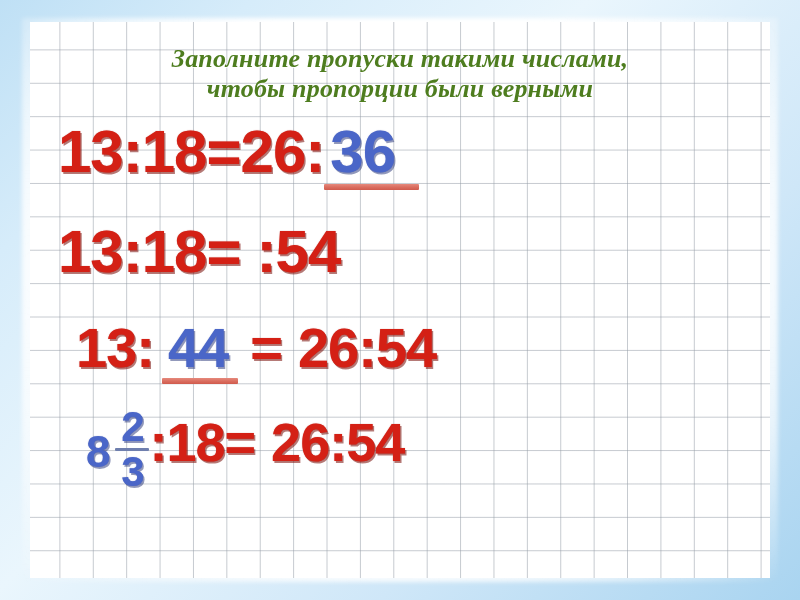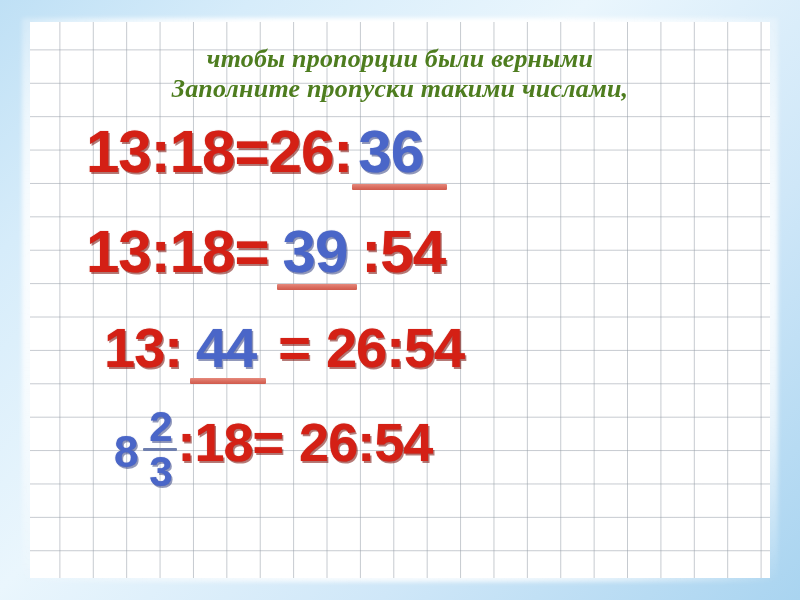--- a/index.html
+++ b/index.html
@@ -93,21 +93,20 @@
   .eq-row {
     position: absolute;
     display: flex;
     align-items: baseline;
     white-space: nowrap;
     font-family: "Liberation Sans", sans-serif;
     font-weight: bold;
     font-size: 60px;
     line-height: 60px;
     letter-spacing: -1px;
-    margin-left: 28px;
   }
 
   .red {
     color: #d42015;
     text-shadow: 1.5px 1.5px 0 rgba(120,12,8,0.55),
                  0 0 1px rgba(170,20,12,0.6);
   }
 
   .blue {
     color: #4a66c8;
@@ -185,41 +184,40 @@
 <body>
 
 <div id="slide">
 
   <div id="paper-glow"></div>
   <div id="paper"></div>
 
   <div id="content">
 
     <div id="title">
+      <span class="tline">Заполните пропуски такими числами,</span>
       <span class="tline">чтобы пропорции были верными</span>
-      <span class="tline">Заполните пропуски такими числами,</span>
     </div>
 
     <div class="eq-row" id="row-1">
       <span class="red">13</span>
       <span class="red">:</span>
       <span class="red">18</span>
       <span class="red">=</span>
       <span class="red">26</span>
       <span class="red">:</span>
       <span class="blank blue wide">36</span>
     </div>
 
     <div class="eq-row" id="row-2">
       <span class="red">13</span>
       <span class="red">:</span>
       <span class="red">18</span>
       <span class="red">=</span>
       <span class="sp-s"></span>
-      <span class="blank blue">39</span>
       <span class="sp-s"></span>
       <span class="red">:</span>
       <span class="red">54</span>
     </div>
 
     <div class="eq-row" id="row-3">
       <span class="red">13</span>
       <span class="red">:</span>
       <span class="sp-s"></span>
       <span class="blank blue">44</span>

